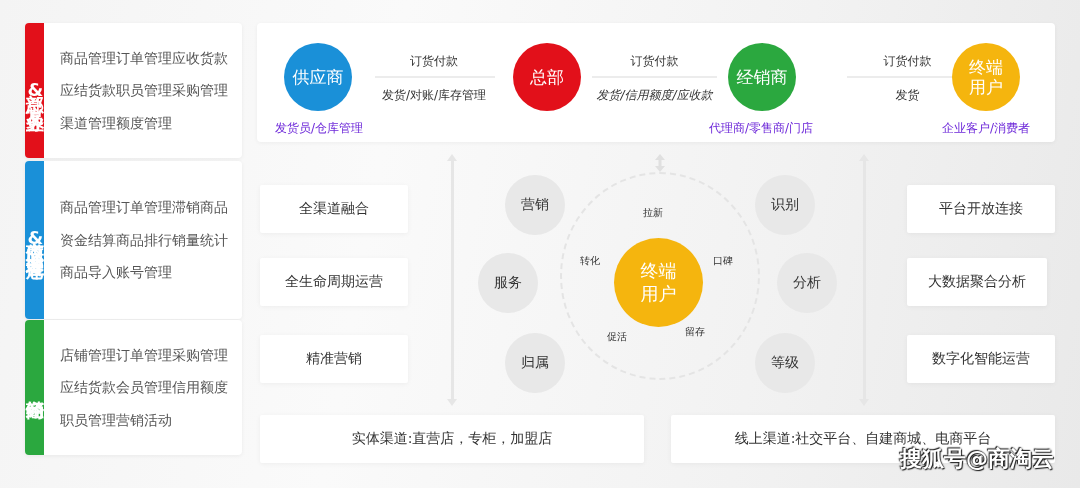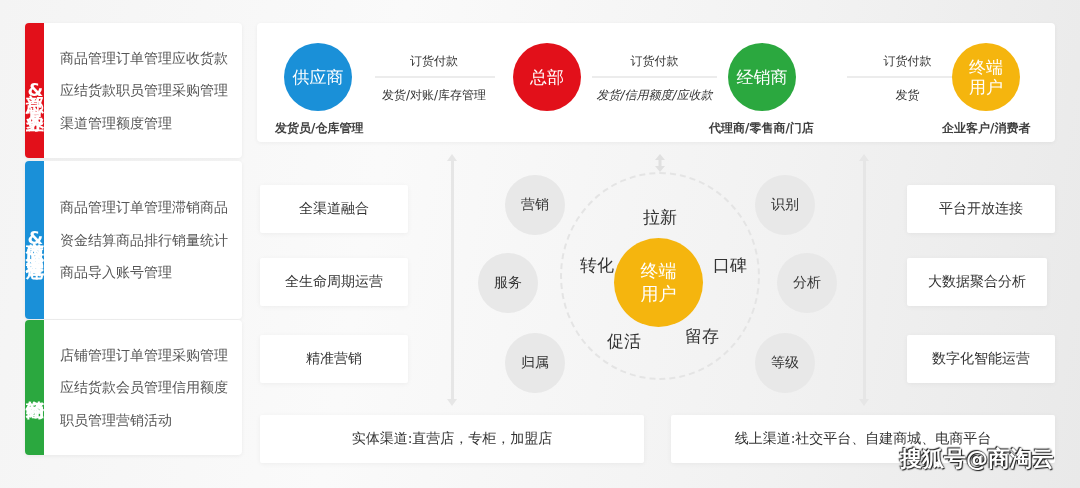--- a/index.html
+++ b/index.html
@@ -42,21 +42,21 @@
   
   .flow {
     position: absolute; left: 257px; top: 23px; width: 798px; height: 119px;
     background: #fff; border-radius: 4px; box-shadow: 0 1px 4px rgba(0,0,0,0.05);
   }
   .node {
     position: absolute; width: 68px; height: 68px; border-radius: 50%;
     color: #fff; display: flex; align-items: center; justify-content: center;
     text-align: center; font-size: 17px; line-height: 1.2;
   }
-  .node-cap { position: absolute; font-size: 12px; color: #404040; white-space: nowrap; font-weight: bold; }
+  .node-cap { position: absolute; font-size: 12px; color: #6d28d9; white-space: nowrap; }
   .arrow-lbl { position: absolute; font-size: 12px; color: #333; white-space: nowrap; text-align: center; }
   .arrow-line { position: absolute; height: 2px; background: #ececec; }
 
   
   .box {
     position: absolute; background: #fff; border-radius: 2px;
     box-shadow: 0 1px 5px rgba(0,0,0,0.05);
     display: flex; align-items: center; justify-content: center;
     font-size: 14px; color: #333;
   }
@@ -74,21 +74,21 @@
   }
   .ring {
     position: absolute; left: 560px; top: 172px; width: 200px; height: 208px; border-radius: 50%;
     border: 2px dashed #e4e4e4;
   }
   .center-node {
     position: absolute; left: 614px; top: 238px; width: 89px; height: 89px; border-radius: 50%;
     background: #f5b50e; color: #fff; display: flex; align-items: center; justify-content: center;
     text-align: center; font-size: 18px; line-height: 1.25;
   }
-  .ring-lbl { position: absolute; font-size: 17px; color: #333; white-space: nowrap; }
+  .ring-lbl { position: absolute; font-size: 10px; color: #333; white-space: nowrap; }
   .watermark {
     position: absolute; right: 26px; bottom: 14px; font-size: 22px; color: #fff; font-weight: bold;
     text-shadow: 0 0 2px #222, 1px 1px 1px #222, -1px -1px 1px #222;
   }
   .updown {
     position: absolute; left: 654px; top: 154px; width: 12px; height: 18px;
   }
 </style>
 </head>
 <body>

